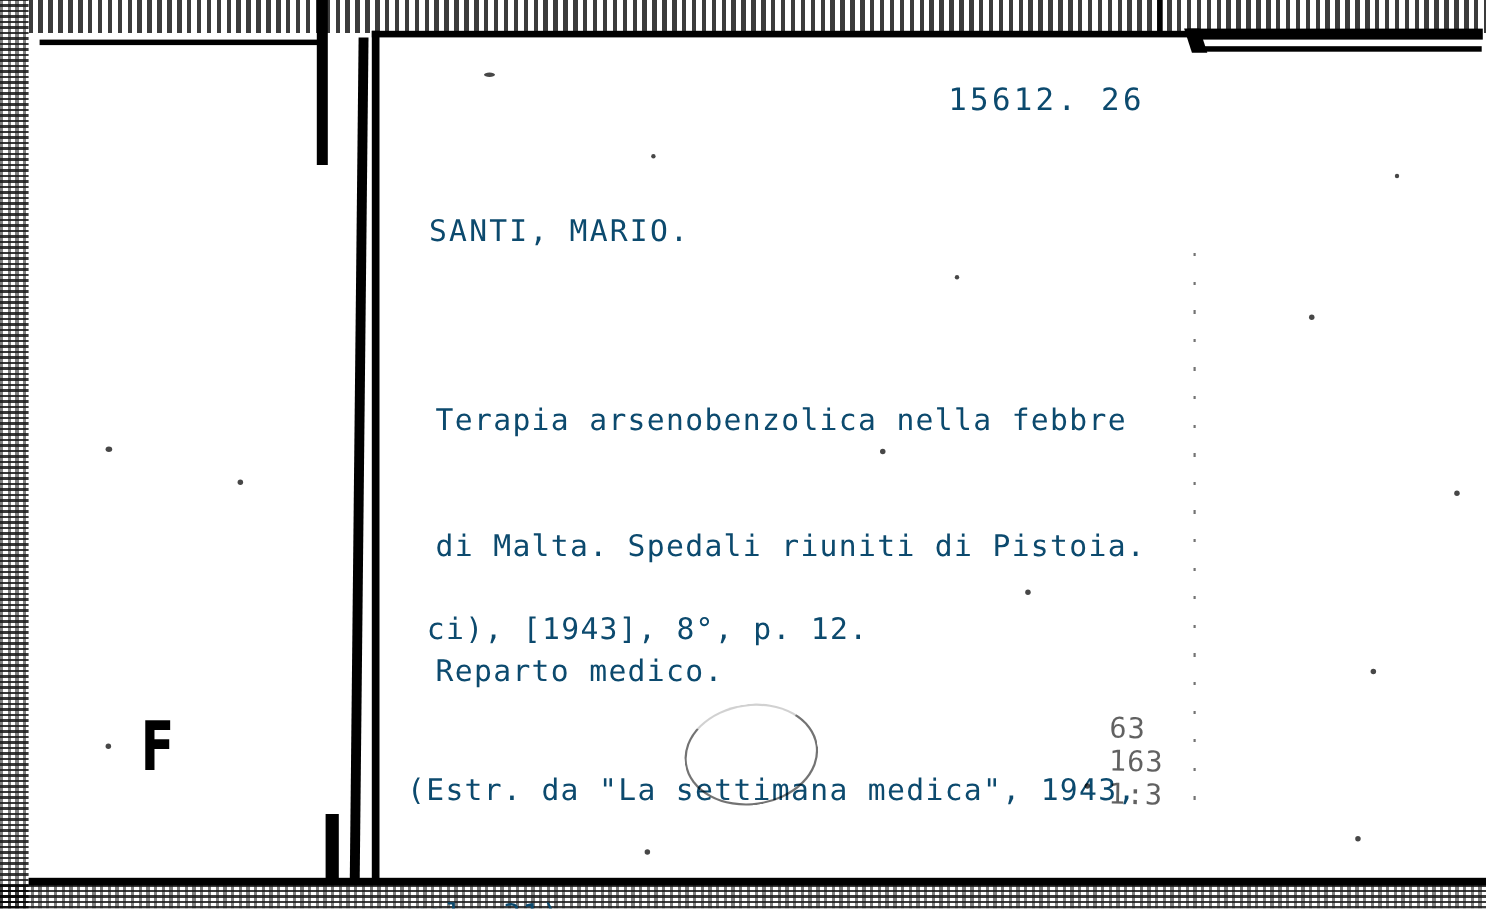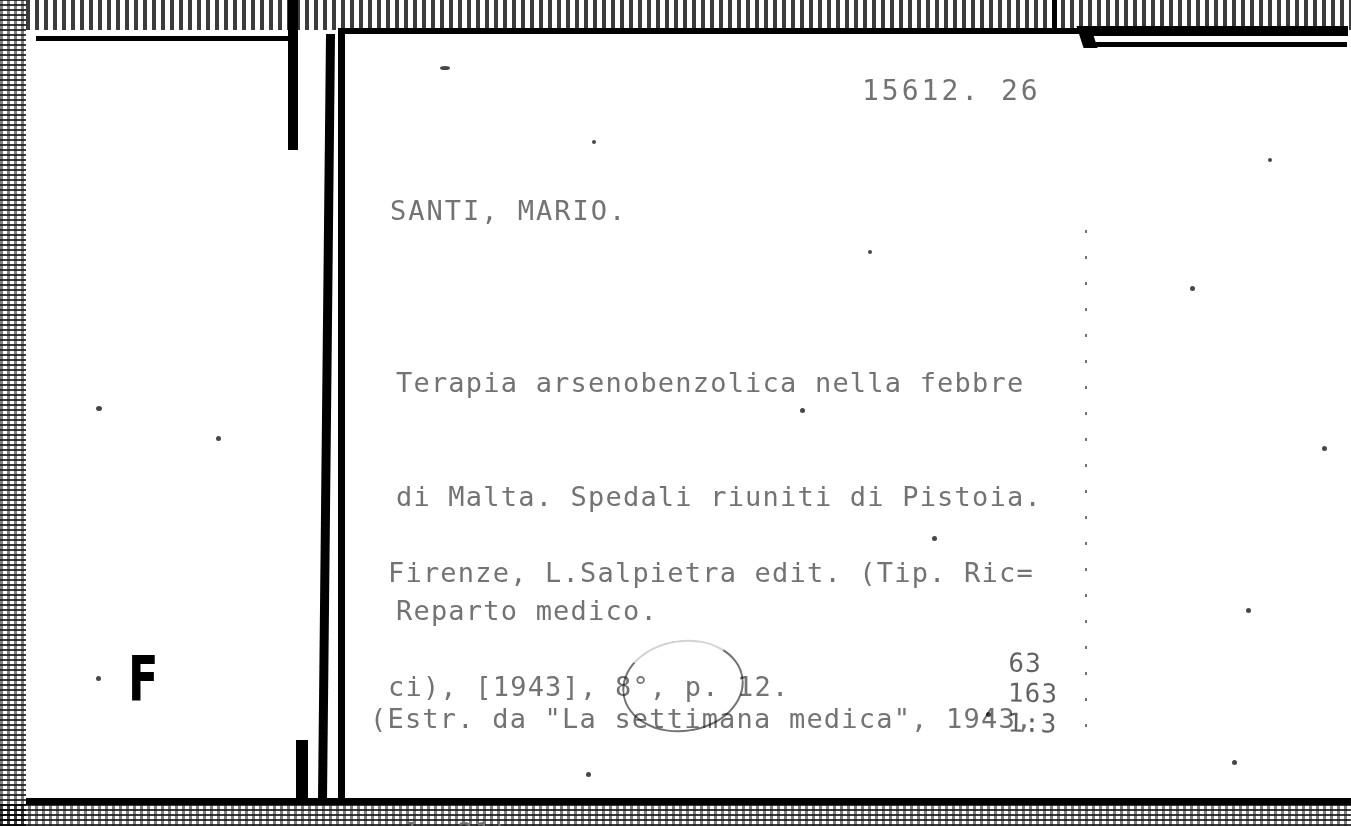--- a/index.html
+++ b/index.html
@@ -198,21 +198,21 @@
       rgba(0,0,0,0) 26px
     );
   }
 
   
   .typed {
     position: absolute;
     font-family: "DejaVu Sans Mono", monospace;
     font-size: 27px;
     line-height: 38px;
-    color: #737373;
+    color: #0c4a6e;
     white-space: pre;
     letter-spacing: 0.5px;
   }
   .shelfmark {
     left: 862px;
     top: 72px;
     font-size: 28px;
     letter-spacing: 3px;
   }
   .author {
@@ -300,21 +300,20 @@
   <div class="typed shelfmark">15612. 26</div>
   <div class="typed author">SANTI, MARIO.</div>
 
   <div class="typed title-block">
     <div>Terapia arsenobenzolica nella febbre</div>
     <div>di Malta. Spedali riuniti di Pistoia.</div>
     <div>Reparto medico.</div>
   </div>
 
   <div class="typed imprint-block">
-    <div>Firenze, L.Salpietra edit. (Tip. Ric=</div>
     <div>ci), [1943], 8°, p. 12.</div>
   </div>
 
   <div class="typed note-block">
     <div>(Estr. da "La settimana medica", 1943,</div>
     <div>vol. 31).</div>
   </div>
 
   <div class="pencil-circle"></div>
   <div class="stamp-num">63

